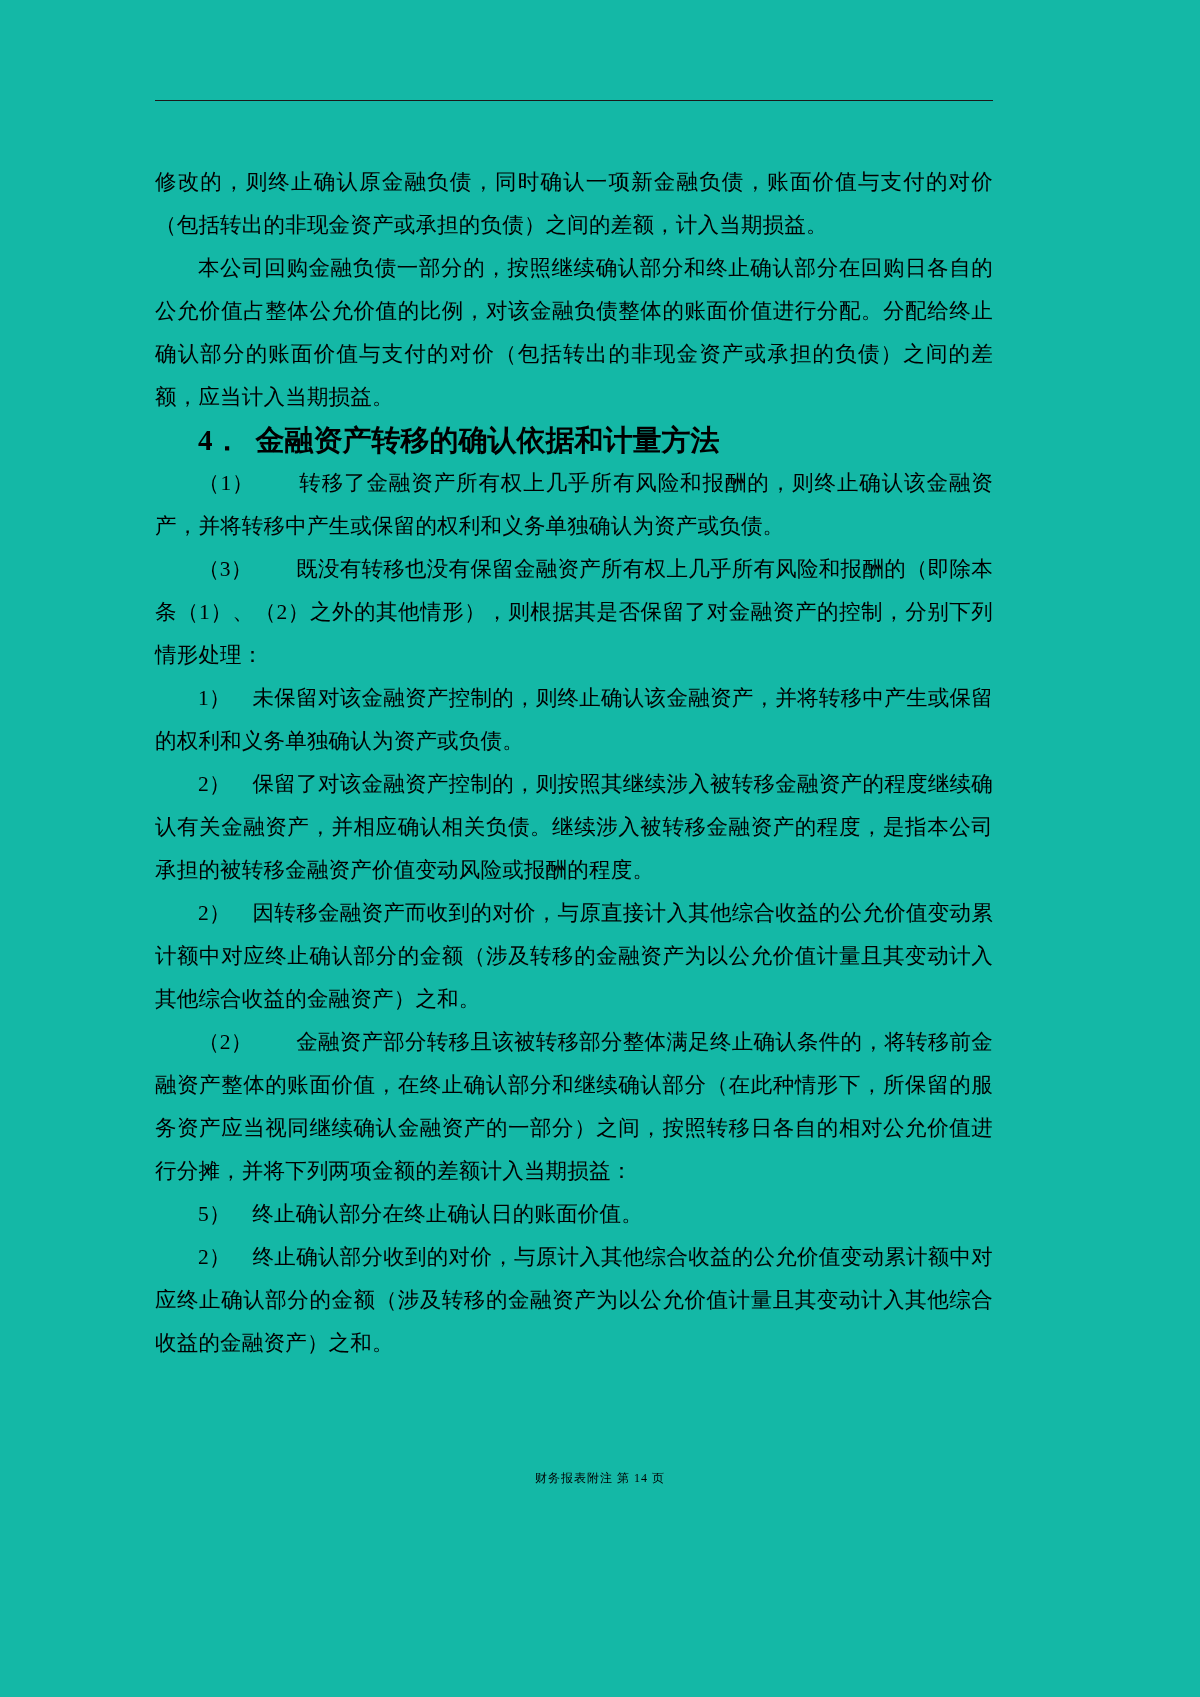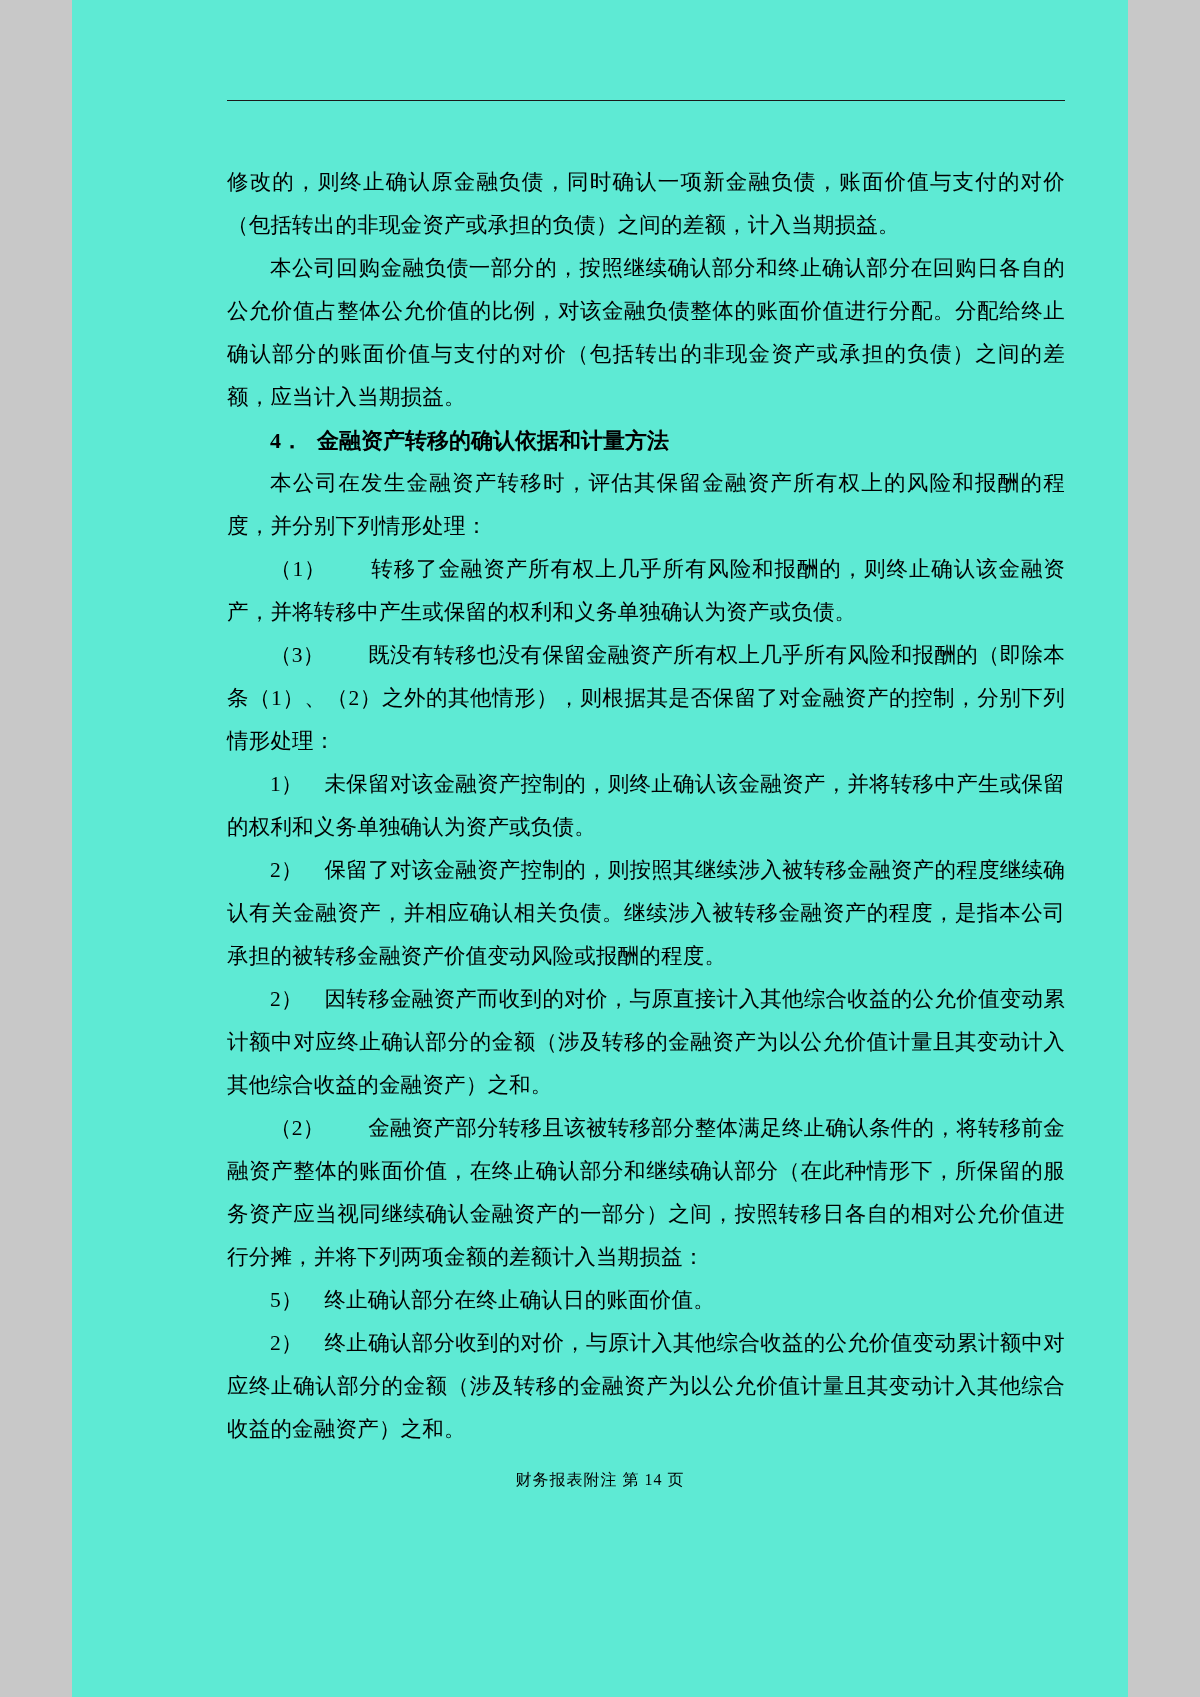--- a/index.html
+++ b/index.html
@@ -2,23 +2,23 @@
 <html><head>
 <meta charset="utf-8">
 <style>
   html, body {
     margin: 0;
     padding: 0;
     background: #c8c8c8;
   }
   .page {
     position: relative;
-    width: 1056px;
+    width: 1200px;
     height: 1697px;
-    background: #5eead4;
+    background: #14b8a6;
     margin: 0 auto;
     box-sizing: border-box;
     font-family: "Liberation Serif", "DejaVu Serif", serif;
     color: #000000;
     overflow: hidden;
   }
   .content {
     position: absolute;
     left: 155px;
     top: 100px;
@@ -38,53 +38,52 @@
     letter-spacing: 0.2px;
   }
   .indent2 {
     text-indent: 43px;
   }
   .indent0 {
     text-indent: 0;
   }
   .heading {
     font-weight: bold;
-    font-size: 22px;
+    font-size: 29px;
     line-height: 43px;
     margin: 0;
     text-indent: 43px;
   }
   .heading .num {
     margin-right: 14px;
   }
   .footer {
     position: absolute;
     left: 0;
     right: 0;
     top: 1470px;
     text-align: center;
-    font-size: 16px;
+    font-size: 12px;
     letter-spacing: 1px;
   }
 </style>
 </head>
 <body>
 
 <div class="page">
   <div class="content">
     <div class="rule"></div>
 
     <p class="para indent0">修改的，则终止确认原金融负债，同时确认一项新金融负债，账面价值与支付的对价（包括转出的非现金资产或承担的负债）之间的差额，计入当期损益。</p>
     <p class="para indent2">本公司回购金融负债一部分的，按照继续确认部分和终止确认部分在回购日各自的公允价值占整体公允价值的比例，对该金融负债整体的账面价值进行分配。分配给终止确认部分的账面价值与支付的对价（包括转出的非现金资产或承担的负债）之间的差额，应当计入当期损益。</p>
 
     <p class="heading">
       <span class="num">4．</span><span>金融资产转移的确认依据和计量方法</span>
     </p>
 
-    <p class="para indent2">本公司在发生金融资产转移时，评估其保留金融资产所有权上的风险和报酬的程度，并分别下列情形处理：</p>
     <p class="para indent2">（1）　　转移了金融资产所有权上几乎所有风险和报酬的，则终止确认该金融资产，并将转移中产生或保留的权利和义务单独确认为资产或负债。</p>
     <p class="para indent2">（3）　　既没有转移也没有保留金融资产所有权上几乎所有风险和报酬的（即除本条（1）、（2）之外的其他情形），则根据其是否保留了对金融资产的控制，分别下列情形处理：</p>
     <p class="para indent2">1）　未保留对该金融资产控制的，则终止确认该金融资产，并将转移中产生或保留的权利和义务单独确认为资产或负债。</p>
     <p class="para indent2">2）　保留了对该金融资产控制的，则按照其继续涉入被转移金融资产的程度继续确认有关金融资产，并相应确认相关负债。继续涉入被转移金融资产的程度，是指本公司承担的被转移金融资产价值变动风险或报酬的程度。</p>
     <p class="para indent2">2）　因转移金融资产而收到的对价，与原直接计入其他综合收益的公允价值变动累计额中对应终止确认部分的金额（涉及转移的金融资产为以公允价值计量且其变动计入其他综合收益的金融资产）之和。</p>
     <p class="para indent2">（2）　　金融资产部分转移且该被转移部分整体满足终止确认条件的，将转移前金融资产整体的账面价值，在终止确认部分和继续确认部分（在此种情形下，所保留的服务资产应当视同继续确认金融资产的一部分）之间，按照转移日各自的相对公允价值进行分摊，并将下列两项金额的差额计入当期损益：</p>
     <p class="para indent2">5）　终止确认部分在终止确认日的账面价值。</p>
     <p class="para indent2">2）　终止确认部分收到的对价，与原计入其他综合收益的公允价值变动累计额中对应终止确认部分的金额（涉及转移的金融资产为以公允价值计量且其变动计入其他综合收益的金融资产）之和。</p>
     <p class="para indent2"></p>
   </div>

